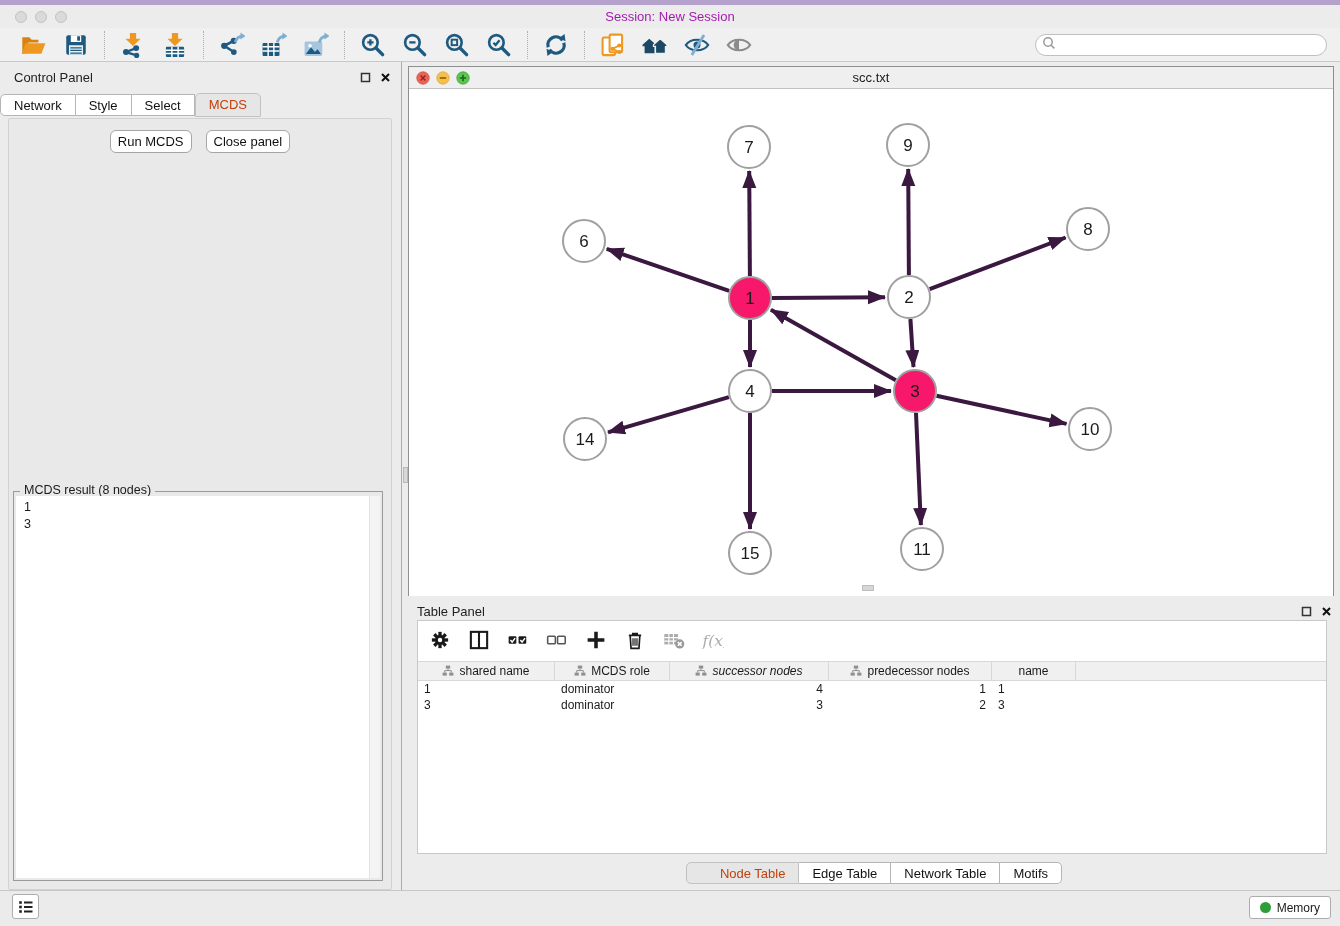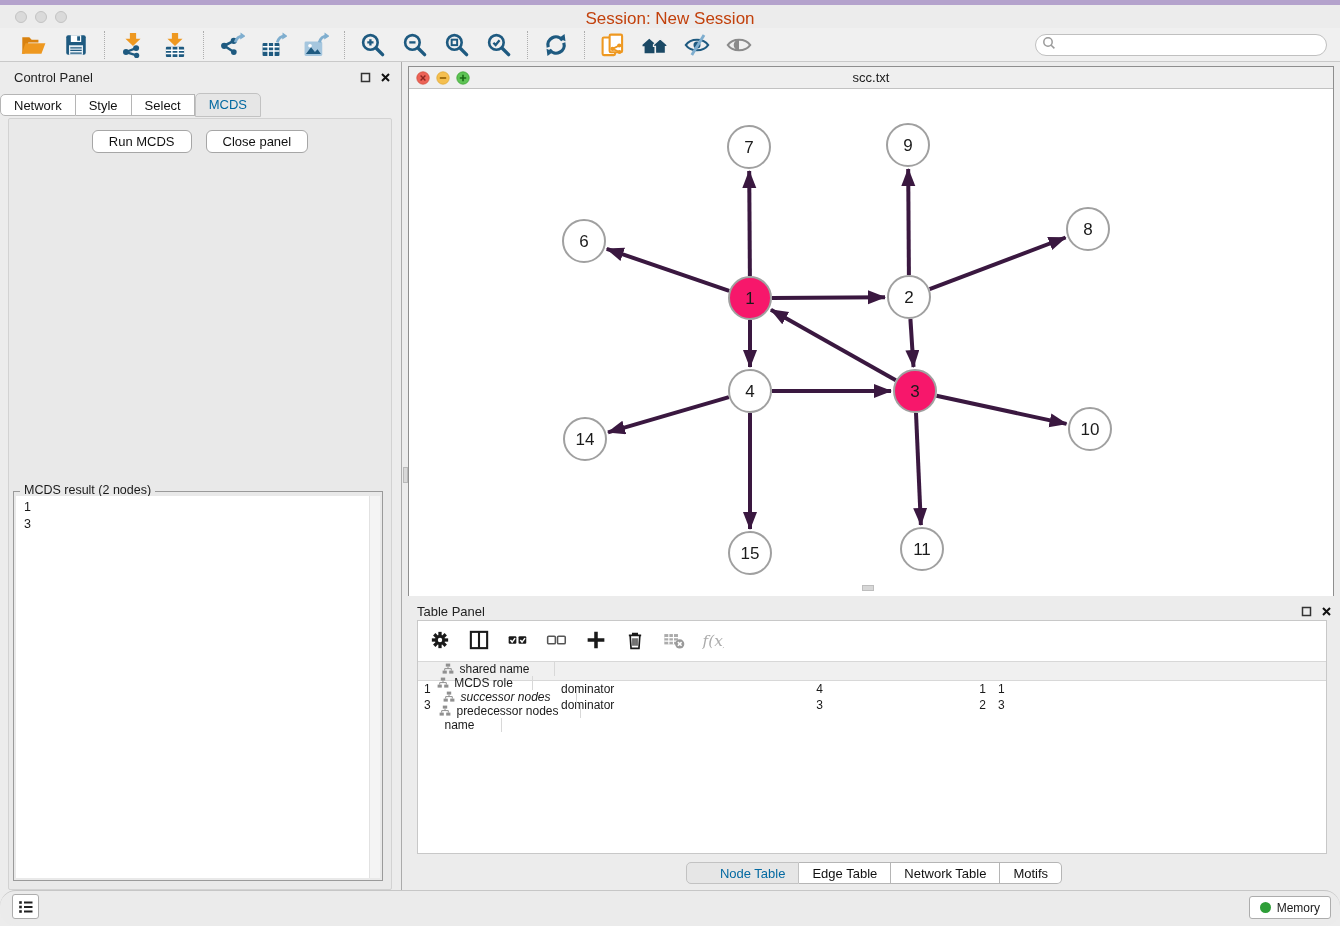--- a/index.html
+++ b/index.html
@@ -5,21 +5,21 @@
   * { margin:0; padding:0; box-sizing:border-box; }
   html,body { width:1340px; height:926px; }
   body { font-family:"Liberation Sans","DejaVu Sans",sans-serif; font-size:13px; color:#1a1a1a; }
   #app { position:relative; width:1340px; height:926px; background:#ECECEC; overflow:hidden; }
 
   
   .top-strip { position:absolute; left:0; top:0; width:1340px; height:5px; background:#B4A2CC; }
   .titlebar { position:absolute; left:0; top:5px; width:1340px; height:23px; background:#ECECEC; }
   .traffic-inactive { position:absolute; top:6px; left:15px; display:flex; gap:8px; }
   .traffic-inactive span { width:12px; height:12px; border-radius:50%; background:#DADADA; border:1px solid #C3C3C3; }
-  .win-title { position:absolute; left:0; right:0; top:4px; text-align:center; color:#c2410c; font-size:17px; }
+  .win-title { position:absolute; left:0; right:0; top:4px; text-align:center; color:#a21caf; font-size:13px; }
 
   
   .toolbar { position:absolute; left:0; top:28px; width:1340px; height:34px; background:#F0F0F0;
              border-bottom:1px solid #C9C9C9; display:flex; align-items:center; padding:0 13px 0 6px; }
   .tb-group { display:flex; align-items:center; gap:12px; padding:0 13px; }
   .tb-sep { width:0; height:28px; border-left:1px dotted #ADADAD; }
   .tb-btn { width:30px; height:30px; display:flex; align-items:center; justify-content:center; }
   .tb-btn svg { display:block; }
   .search-box { margin-left:auto; width:292px; height:22px; background:#fff; border:1px solid #C0C0C0;
                 border-radius:12px; display:flex; align-items:center; padding-left:5px; gap:3px; }
@@ -28,30 +28,30 @@
   
   .control-panel { position:absolute; left:0; top:62px; width:402px; bottom:26px; background:#ECECEC;
                    border-right:1px solid #ABABAB; }
   .panel-header { position:absolute; left:0; right:0; top:0; height:28px; }
   .panel-title { position:absolute; left:14px; top:8px; font-size:13px; color:#222; }
   .panel-icons { position:absolute; right:10px; top:9px; display:flex; gap:9px; align-items:center; }
   .tabs-row { position:absolute; left:0; right:0; top:32px; display:flex; justify-content:flex-start; }
   .tab { background:#fff; border:1px solid #B5B5B5; border-left:none; padding:3px 13px; font-size:13px;
          color:#111; height:22px; line-height:15px; }
   .tab:first-child { border-left:1px solid #B5B5B5; border-radius:5px 0 0 5px; }
-  .tab.selected { background:#E6E6E6; color:#0369a1; border-radius:5px 5px 0 0; position:relative; top:-1px;
+  .tab.selected { background:#E6E6E6; color:#c2410c; border-radius:5px 5px 0 0; position:relative; top:-1px;
                   height:24px; border:1px solid #C2C2C2; }
   .cp-body { position:absolute; left:8px; right:9px; top:56px; bottom:10px; background:#E9E9E9;
              border:1px solid #D2D2D2; border-radius:2px; }
   .opt-label { text-align:center; margin-top:17px; font-size:13px; }
   .select { width:310px; height:23px; margin:8px auto 0 auto; background:#fff; border:1px solid #A8A8A8;
             border-radius:5px; display:flex; align-items:center; padding:0 6px 0 14px; font-size:13px; position:relative; }
   .select .stepper { margin-left:auto; color:#444; font-size:11px; line-height:9px; text-align:center; }
   .btn-row { display:flex; justify-content:center; gap:14px; margin-top:11px; }
-  .push-btn { height:23px; padding:0 16px; background:#fff; border:1px solid #A6A6A6; border-radius:6px;
+  .push-btn { height:23px; padding:0 7px; background:#fff; border:1px solid #A6A6A6; border-radius:6px;
               font-size:13px; font-family:inherit; color:#111; }
   .result-group { position:absolute; left:4px; right:8px; top:372px; bottom:8px; border:1px solid #9A9A9A; }
   .result-legend { position:absolute; top:-9px; left:6px; background:#E9E9E9; padding:0 4px; font-size:12.5px; }
   .result-area { position:absolute; left:2px; right:2px; top:4px; bottom:2px; background:#fff; overflow:hidden; }
   .result-line { font-size:12.5px; line-height:17px; padding-left:8px; }
   .result-line:first-child { padding-top:3px; }
   .result-scroll { position:absolute; right:0; top:0; bottom:0; width:11px; background:#F4F4F4; border-left:1px solid #E2E2E2; }
 
   .v-splitter { position:absolute; left:403px; top:62px; width:5px; bottom:36px; background:#ECECEC; }
   .v-splitter .handle { position:absolute; left:0; top:405px; width:5px; height:16px; background:#D8D8D8; border:1px solid #B9B9B9; }
@@ -63,29 +63,29 @@
   .nw-titlebar { position:absolute; left:0; right:0; top:0; height:22px; background:#EFEFEF; border-bottom:1px solid #C2C2C2; }
   .nw-title { position:absolute; left:0; right:0; top:3px; text-align:center; font-size:13px; color:#1a1a1a; }
   .traffic { position:absolute; left:7px; top:4px; display:flex; gap:6px; }
   .nw-canvas { position:absolute; left:0; right:0; top:22px; bottom:0; background:#fff; }
 
   
   .table-panel { position:absolute; left:408px; top:596px; right:0; bottom:36px; background:#ECECEC; }
   .tp-inner { position:absolute; left:9px; right:13px; top:24px; bottom:36px; background:#fff; border:1px solid #C8C8C8; }
   .tp-toolbar { height:40px; display:flex; align-items:center; padding-left:10px; gap:15px; }
   .tp-btn { width:24px; height:24px; display:flex; align-items:center; justify-content:center; }
-  .thead { display:flex; height:20px; background:#F0F0F0; border-top:1px solid #D8D8D8; border-bottom:1px solid #D8D8D8;flex-direction:column; }
+  .thead { display:flex; height:20px; background:#F0F0F0; border-top:1px solid #D8D8D8; border-bottom:1px solid #D8D8D8; }
   .th { display:flex; align-items:center; justify-content:center; gap:5px; font-size:12px; color:#1a1a1a;
         border-right:1px solid #D8D8D8; position:relative; }
   .trow { display:flex; height:16px; }
   .td { font-size:12px; line-height:16px; padding:0 6px; white-space:nowrap; overflow:hidden; }
   .tabs-bottom { position:absolute; left:0; right:0; bottom:6px; display:flex; justify-content:center; }
 
   
-  .statusbar { position:absolute; left:0; bottom:0; width:1340px; height:36px; background:#EBEBEB; border-top:1px solid #C6C6C6;border-radius:16px; }
+  .statusbar { position:absolute; left:0; bottom:0; width:1340px; height:36px; background:#EBEBEB; border-top:1px solid #C6C6C6; }
   .list-btn { position:absolute; left:12px; bottom:7px; width:27px; height:25px; background:#fff; border:1px solid #ADADAD; border-radius:3px;
               display:flex; align-items:center; justify-content:center; }
   .memory-btn { position:absolute; right:9px; bottom:7px; height:23px; background:#fff; border:1px solid #ADADAD; border-radius:3px;
                 display:flex; align-items:center; gap:6px; padding:0 10px; font-size:12px; }
   .mem-dot { width:11px; height:11px; border-radius:50%; background:#2E9E38; }
 </style>
 </head>
 <body>
 
 <div id="app">
@@ -301,21 +301,21 @@
       <span class="tab">Style</span>
       <span class="tab">Select</span>
       <span class="tab selected">MCDS</span>
     </div>
     <div class="cp-body">
       <div class="btn-row">
         <button class="push-btn">Run MCDS</button>
         <button class="push-btn">Close panel</button>
       </div>
       <div class="result-group">
-        <span class="result-legend">MCDS result (2 nodes)</span>
+        <span class="result-legend">MCDS result (8 nodes)</span>
         <div class="result-area" id="result-area">
           <div class="result-line">1</div>
             <div class="result-line">3</div>
             <div class="result-scroll"></div>
         </div>
       </div>
     </div>
   </div>
 
   <div class="v-splitter">

